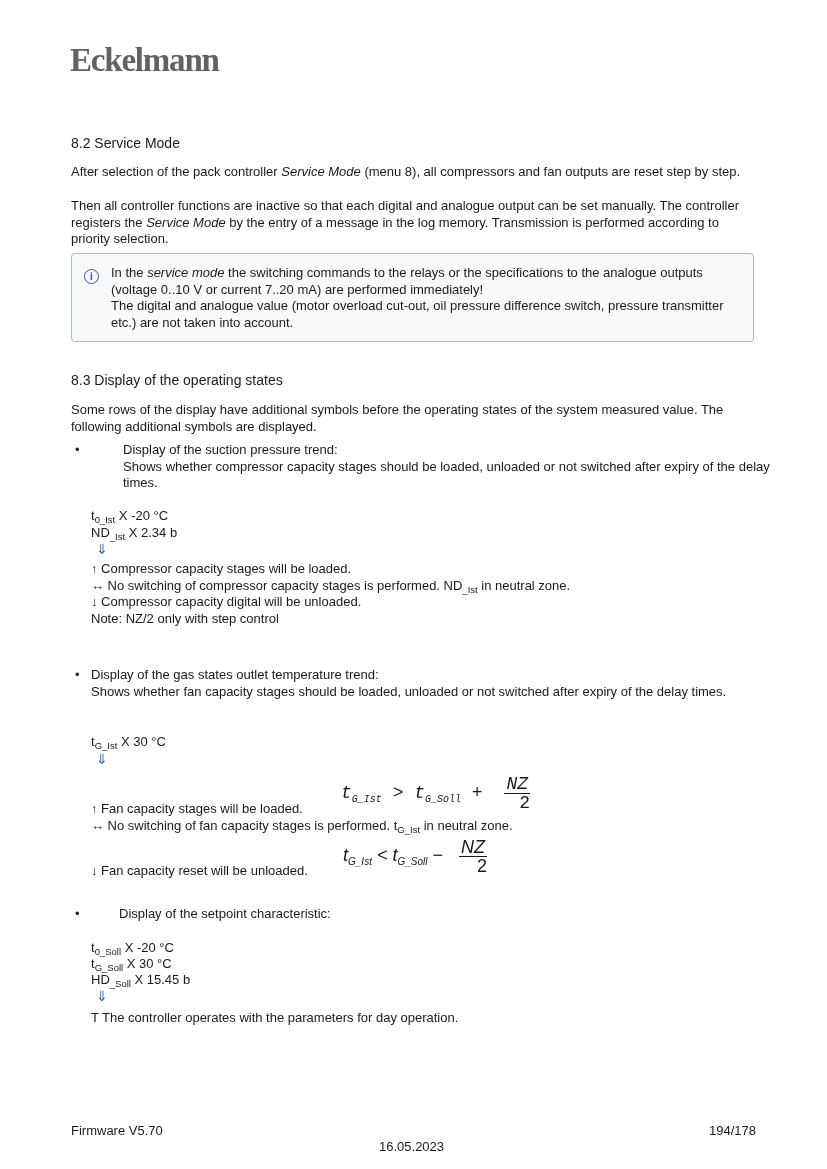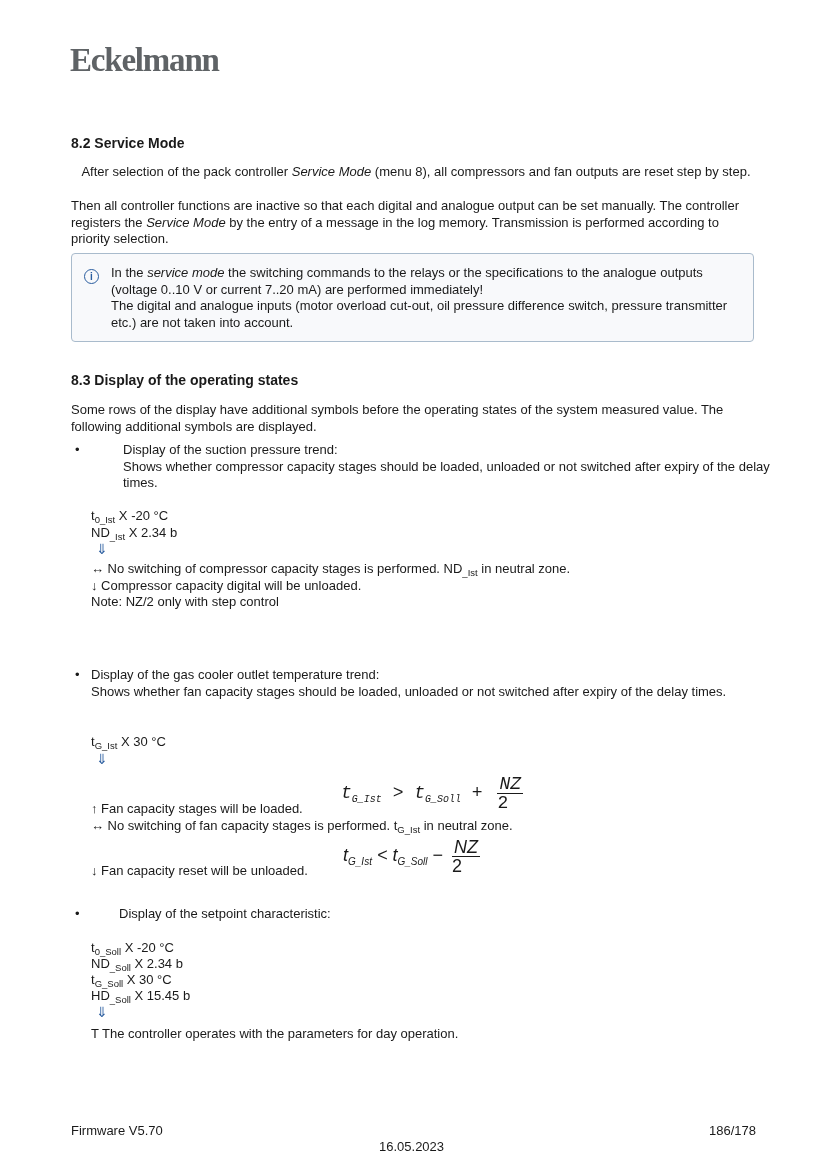--- a/index.html
+++ b/index.html
@@ -1,71 +1,72 @@
 <!DOCTYPE html>
 <html><head>
 <meta charset="utf-8">
 <style>
   html, body { margin:0; padding:0; background:#ffffff; }
   body { width:827px; height:1169px; position:relative; font-family:"Liberation Sans", sans-serif; color:#1a1a1a; font-size:13px; line-height:16.5px; }
   .logo { position:absolute; left:70px; top:42px; font-family:Liberation Serif, serif; font-weight:bold; font-size:33px; color:#5f6366; letter-spacing:-1.2px; line-height:36px; }
-  .h2 { position:absolute; left:71px; font-weight:bold; font-size:14px; color:#1a1a1a; }
+  .h2 { position:absolute; left:71px; font-weight:normal; font-size:14px; color:#1a1a1a; }
   .p { position:absolute; left:71px; width:690px; }
   i, em { font-style:italic; }
   sub { font-size:9.5px; vertical-align:-3px; line-height:0; }
   .note { position:absolute; left:71px; top:253px; width:683px; height:89px; border:1.2px solid #a9bbcc; border-radius:4px; background:#f8f9fb; box-sizing:border-box; }
   .note-icon { position:absolute; left:12px; top:15px; width:13px; height:13px; border:1.5px solid #2a5d9f; border-radius:50%; color:#2a5d9f; font-size:10px; font-weight:bold; text-align:center; line-height:13px; }
   .note-text { position:absolute; left:39px; top:11px; width:640px; }
   .bullet { position:absolute; left:75px; }
   .bi { position:absolute; left:91px; width:665px; }
   .arrowdown { color:#2a5d9f; font-size:14px; }
   .formula { position:absolute; font-family:"Liberation Sans", sans-serif; font-style:italic; font-size:18px; color:#1a1a1a; }
   .formula sub { font-size:10px; vertical-align:-4px; }
-  .frac { display:inline-block; vertical-align:middle; text-align:left; font-style:italic; margin-left:4px; }
+  .frac { display:inline-block; vertical-align:middle; text-align:right; font-style:italic; margin-left:11px; }
   .frac .num { display:block; border-bottom:1.2px solid #1a1a1a; padding:0 2px; line-height:18px; }
   .frac .den { display:block; font-style:normal; line-height:18px; }
   .footer { position:absolute; top:1123px; font-size:13px; }
 </style>
 </head>
 <body>
 
 <div class="logo">Eckelmann</div>
 
 <div class="h2" style="top:135px;">8.2  Service Mode</div>
-<div class="p" style="top:164px;text-align:center;"><span>After selection of the pack controller </span><em>Service Mode</em><span> (menu 8), all compressors and fan outputs are reset step by step.</span></div>
+<div class="p" style="top:164px;"><span>After selection of the pack controller </span><em>Service Mode</em><span> (menu 8), all compressors and fan outputs are reset step by step.</span></div>
 <div class="p" style="top:198px;"><span>Then all controller functions are inactive so that each digital and analogue output can be set manually. The controller registers the </span><em>Service Mode</em><span> by the entry of a message in the log memory. Transmission is performed according to priority selection.</span></div>
 
 <div class="note">
   <div class="note-icon">i</div>
   <div class="note-text">
     <div><span>In the </span><em>service mode</em><span> the switching commands to the relays or the specifications to the analogue outputs (voltage 0..10 V or current 7..20 mA) are performed immediately!</span></div>
-    <div>The digital and analogue inputs (motor overload cut-out, oil pressure difference switch, pressure transmitter etc.) are not taken into account.</div>
+    <div>The digital and analogue value (motor overload cut-out, oil pressure difference switch, pressure transmitter etc.) are not taken into account.</div>
   </div>
 </div>
 
 <div class="h2" style="top:372px;">8.3  Display of the operating states</div>
 <div class="p" style="top:402px;">Some rows of the display have additional symbols before the operating states of the system measured value. The following additional symbols are displayed.</div>
 
 <div class="bullet" style="top:442px;">•</div>
 <div class="bi" style="top:442px;margin-left:32px;">
   <div>Display of the suction pressure trend:</div>
   <div>Shows whether compressor capacity stages should be loaded, unloaded or not switched after expiry of the delay times.</div>
 </div>
 <div class="bi" style="top:508px;">
   <div><span>t</span><sub>0_Ist</sub><span> X -20 °C</span></div>
   <div><span>ND</span><sub>_Ist</sub><span> X 2.34 b</span></div>
   <div style="padding-left:5px;height:20px;"><span class="arrowdown">⇓</span></div>
+  <div>↑ Compressor capacity stages will be loaded.</div>
   <div><span>↔ No switching of compressor capacity stages is performed. ND</span><sub>_Ist</sub><span> in neutral zone.</span></div>
   <div>↓ Compressor capacity digital will be unloaded.</div>
   <div>Note: NZ/2 only with step control</div>
 </div>
 
 <div class="bullet" style="top:667px;">•</div>
 <div class="bi" style="top:667px;">
-  <div>Display of the gas cooler outlet temperature trend:</div>
+  <div>Display of the gas states outlet temperature trend:</div>
   <div>Shows whether fan capacity stages should be loaded, unloaded or not switched after expiry of the delay times.</div>
 </div>
 <div class="bi" style="top:734px;">
   <div><span>t</span><sub>G_Ist</sub><span> X 30 °C</span></div>
   <div style="padding-left:5px;height:20px;"><span class="arrowdown">⇓</span></div>
 </div>
 <div class="bi" style="top:801px;">↑ Fan capacity stages will be loaded.</div>
 <div class="formula" style="left:341px;top:775px;font-family:Liberation Mono, monospace;">
   <span>t</span><sub>G_Ist</sub><span> &gt; </span><span>t</span><sub>G_Soll</sub><span style="font-style:normal"> + </span><span class="frac"><span class="num">NZ</span><span class="den">2</span></span>
 </div>
@@ -74,22 +75,21 @@
   <span>t</span><sub>G_Ist</sub><span> &lt; </span><span>t</span><sub>G_Soll</sub><span style="font-style:normal"> − </span><span class="frac"><span class="num">NZ</span><span class="den">2</span></span>
 </div>
 <div class="bi" style="top:863px;">↓ Fan capacity reset will be unloaded.</div>
 
 <div class="bullet" style="top:906px;">•</div>
 <div class="bi" style="top:906px;margin-left:28px;">
   <div>Display of the setpoint characteristic:</div>
 </div>
 <div class="bi" style="top:940px;line-height:16px;">
   <div><span>t</span><sub>0_Soll</sub><span> X -20 °C</span></div>
-  <div><span>ND</span><sub>_Soll</sub><span> X 2.34 b</span></div>
   <div><span>t</span><sub>G_Soll</sub><span> X 30 °C</span></div>
   <div><span>HD</span><sub>_Soll</sub><span> X 15.45 b</span></div>
   <div style="padding-left:5px;height:22px;"><span class="arrowdown">⇓</span></div>
   <div>T The controller operates with the parameters for day operation.</div>
 </div>
 
 <div class="footer" style="left:71px;">Firmware V5.70</div>
 <div class="footer" style="left:379px;margin-top:16px;">16.05.2023</div>
-<div class="footer" style="right:71px;">186/178</div>
+<div class="footer" style="right:71px;">194/178</div>
 
 </body></html>

